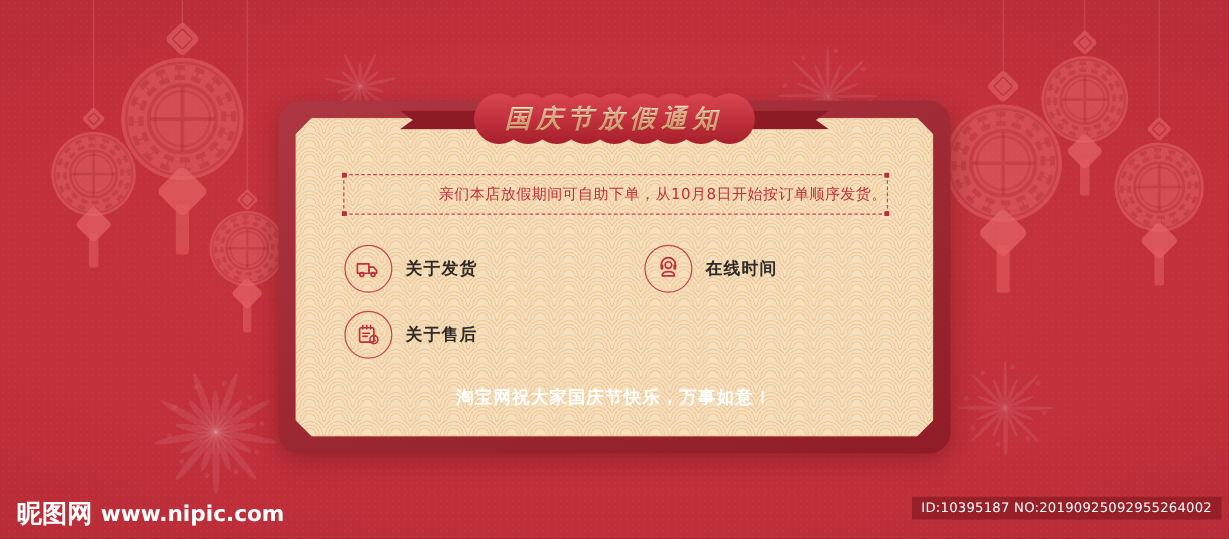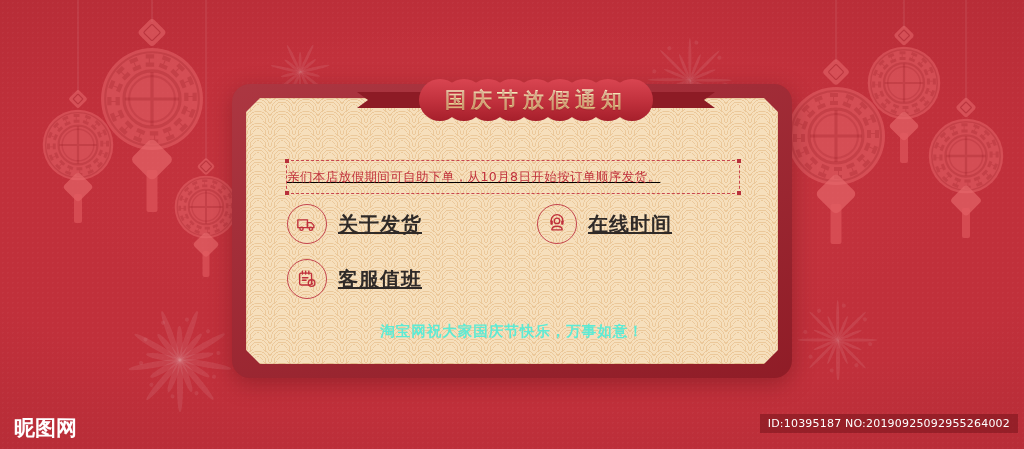--- a/index.html
+++ b/index.html
@@ -152,27 +152,27 @@
       14px 0, calc(100% - 14px) 0,
       100% 14px, 100% calc(100% - 14px),
       calc(100% - 14px) 100%, 14px 100%,
       0 calc(100% - 14px), 0 14px
     );
   }
 
   
   #title-badge-wrap {
     position: absolute;
-    left: 536px;
+    left: 512px;
     top: 100px;
     transform: translate(-50%, -50%);
     height: 44px;
     display: flex;
-    align-items: center;
     justify-content: center;
+    font-style: italic;
   }
   .ribbon-tail {
     position: absolute;
     top: 50%;
     transform: translateY(-50%);
     width: 86px;
     height: 16px;
     background: #8d1b25;
   }
   .ribbon-tail.left  { right: 100%; margin-right: -24px;
@@ -211,28 +211,27 @@
     -webkit-background-clip: text;
     background-clip: text;
     -webkit-text-fill-color: transparent;
     text-shadow: 0 1px 0 rgba(120,20,28,0.25);
   }
 
   
   #notice-box {
     position: absolute;
     left: 286px;
-    top: 160px;
+    top: 145px;
     width: 452px;
     height: 32px;
     border: 1px dashed #c8454e;
     display: flex;
     align-items: center;
-    justify-content: flex-start;
-    text-decoration: underline;
+    justify-content: flex-end;
   }
   #notice-box .cnr {
     position: absolute;
     width: 4px;
     height: 4px;
     background: #b8303b;
   }
   #notice-box .cnr.tl { left: -2px;  top: -2px; }
   #notice-box .cnr.tr { right: -2px; top: -2px; }
   #notice-box .cnr.bl { left: -2px;  bottom: -2px; }
@@ -261,45 +260,44 @@
     height: 38px;
     border-radius: 50%;
     border: 1.3px solid #c4454e;
     display: flex;
     align-items: center;
     justify-content: center;
     color: #c0303b;
   }
   .info-texts { display: flex; flex-direction: column; gap: 2px; }
   .info-title {
-    font-size: 20px;
+    font-size: 14px;
     font-weight: bold;
     color: #2f2a28;
     letter-spacing: 1px;
     line-height: 1.15;
-    text-decoration: underline;
   }
   .info-sub {
     font-size: 11.5px;
     color: #413a36;
     letter-spacing: .2px;
     white-space: nowrap;
     line-height: 1.15;
   }
 
   
   #greeting {
     position: absolute;
     left: 246px;
     top: 322px;
     width: 532px;
     text-align: center;
     font-size: 14.5px;
     font-weight: bold;
-    color: #5eead4;
+    color: #ffffff;
     letter-spacing: 1px;
   }
 
   
   #watermark {
     position: absolute;
     left: 14px;
     bottom: 10px;
     display: flex;
     align-items: flex-end;
@@ -867,24 +865,25 @@
     <span class="icon-circle">
       <svg width="22" height="22" viewBox="0 0 24 24" fill="none" stroke="currentColor" stroke-width="1.5" stroke-linecap="round" stroke-linejoin="round">
         <rect x="4" y="5.6" width="13" height="13" rx="1.6"></rect>
         <path d="M7 3.6v3M10.5 3.6v3M14 3.6v3"></path>
         <path d="M7 10.6h6M7 13.4h4"></path>
         <circle cx="17" cy="16.4" r="3.6" fill="none"></circle>
         <path d="M17 14.6v1.9l1.3.9"></path>
       </svg>
     </span>
     <span class="info-texts">
-      <span class="info-title">客服值班</span>
+      <span class="info-title">关于售后</span>
     </span>
   </div>
 
   <div id="greeting">淘宝网祝大家国庆节快乐，万事如意！</div>
 
   <div id="watermark">
     <span id="wm-logo">昵图网</span>
+    <span id="wm-url">www.nipic.com</span>
   </div>
   <div id="idbar">ID:10395187 NO:20190925092955264002</div>
 
 </div>
 
 </body></html>

